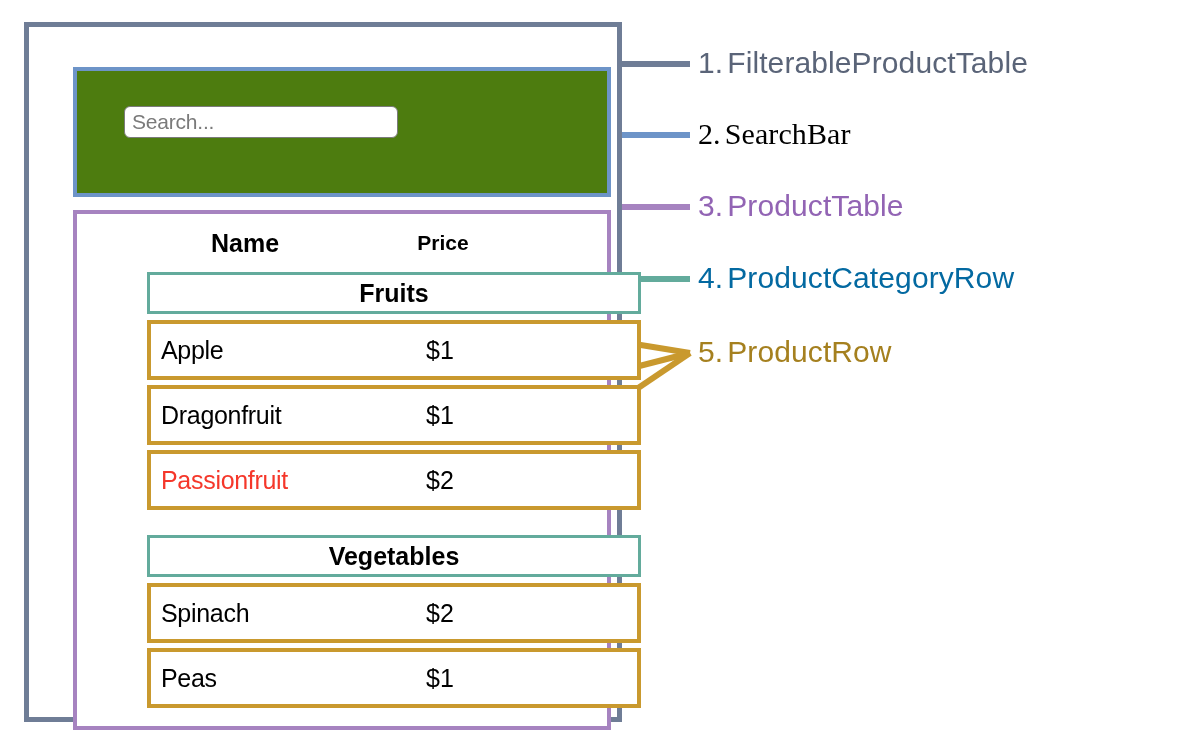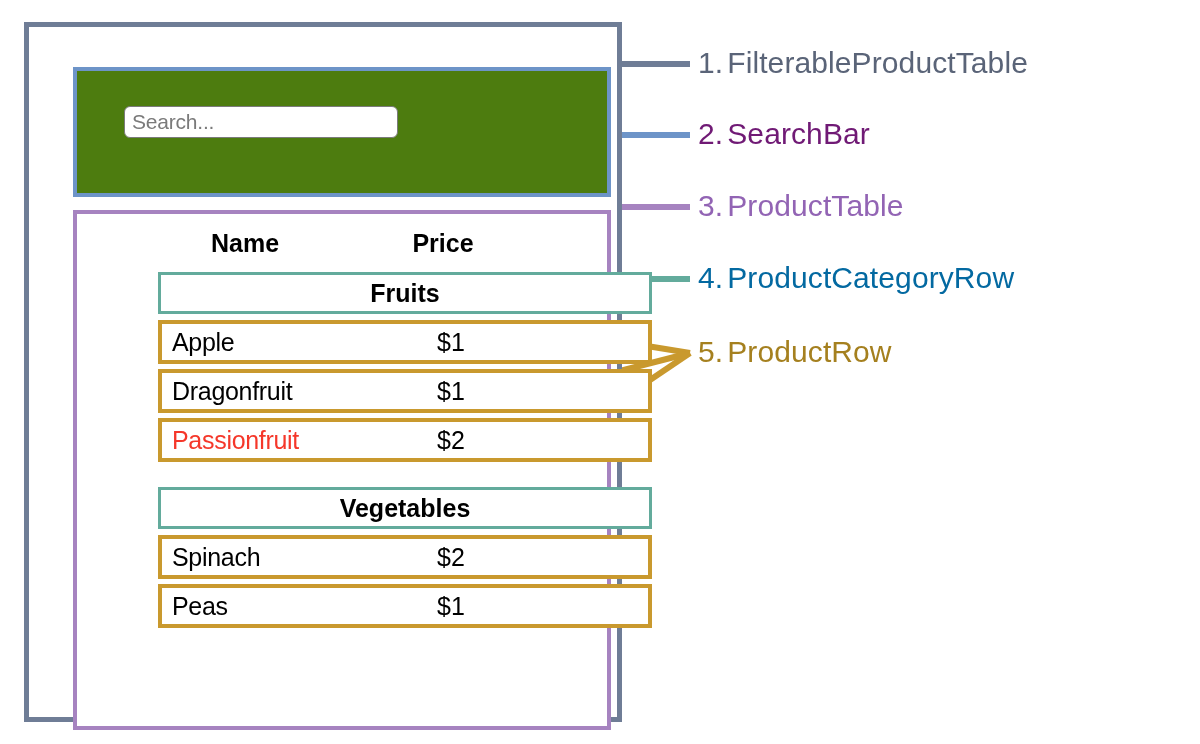--- a/index.html
+++ b/index.html
@@ -121,28 +121,28 @@
     text-align: center;
     font-size: 25px;
     font-weight: bold;
     color: #000000;
   }
   .th-price {
     position: absolute;
     left: 296px;
     width: 140px;
     text-align: center;
-    font-size: 25px;
+    font-size: 21px;
     font-weight: bold;
     color: #000000;
   }
 
   .rows-area {
     position: absolute;
-    left: 15px;
+    left: 4px;
     top: 58px;
     width: 100%;
     padding-left: 48px;
   }
 
   .cat-row {
     position: relative;
     margin: 0 auto 6px auto;
     width: 494px;
     height: 42px;
@@ -156,21 +156,21 @@
   .cat-row .cat-label {
     font-size: 25px;
     font-weight: bold;
     color: #000000;
   }
 
   .prod-row {
     position: relative;
     margin: 0 auto 5px auto;
     width: 494px;
-    height: 44px;
+    height: 60px;
     border: 4px solid #c9992e;
     box-sizing: border-box;
     background: #ffffff;
     display: flex;
     align-items: center;
   }
   .prod-row .cell-name {
     position: absolute;
     left: 10px;
     font-size: 25px;
@@ -275,21 +275,21 @@
         </div>
 
       </div>
     </div>
   </div>
 
   <div class="legend-label" style="left:698px; top:46px; color:#5a6478;">
     <span class="num">1.</span><span>FilterableProductTable</span>
   </div>
 
-  <div class="legend-label" style="left:698px; top:117px; color:#701a75;">
+  <div class="legend-label" style="left:698px; top:117px; color:#000000;font-family:Liberation Serif, serif;">
     <span class="num">2.</span><span>SearchBar</span>
   </div>
 
   <div class="legend-label" style="left:698px; top:189px; color:#9264b4;">
     <span class="num">3.</span><span>ProductTable</span>
   </div>
 
   <div class="legend-label" style="left:698px; top:261px; color:#0369a1;">
     <span class="num">4.</span><span>ProductCategoryRow</span>
   </div>

